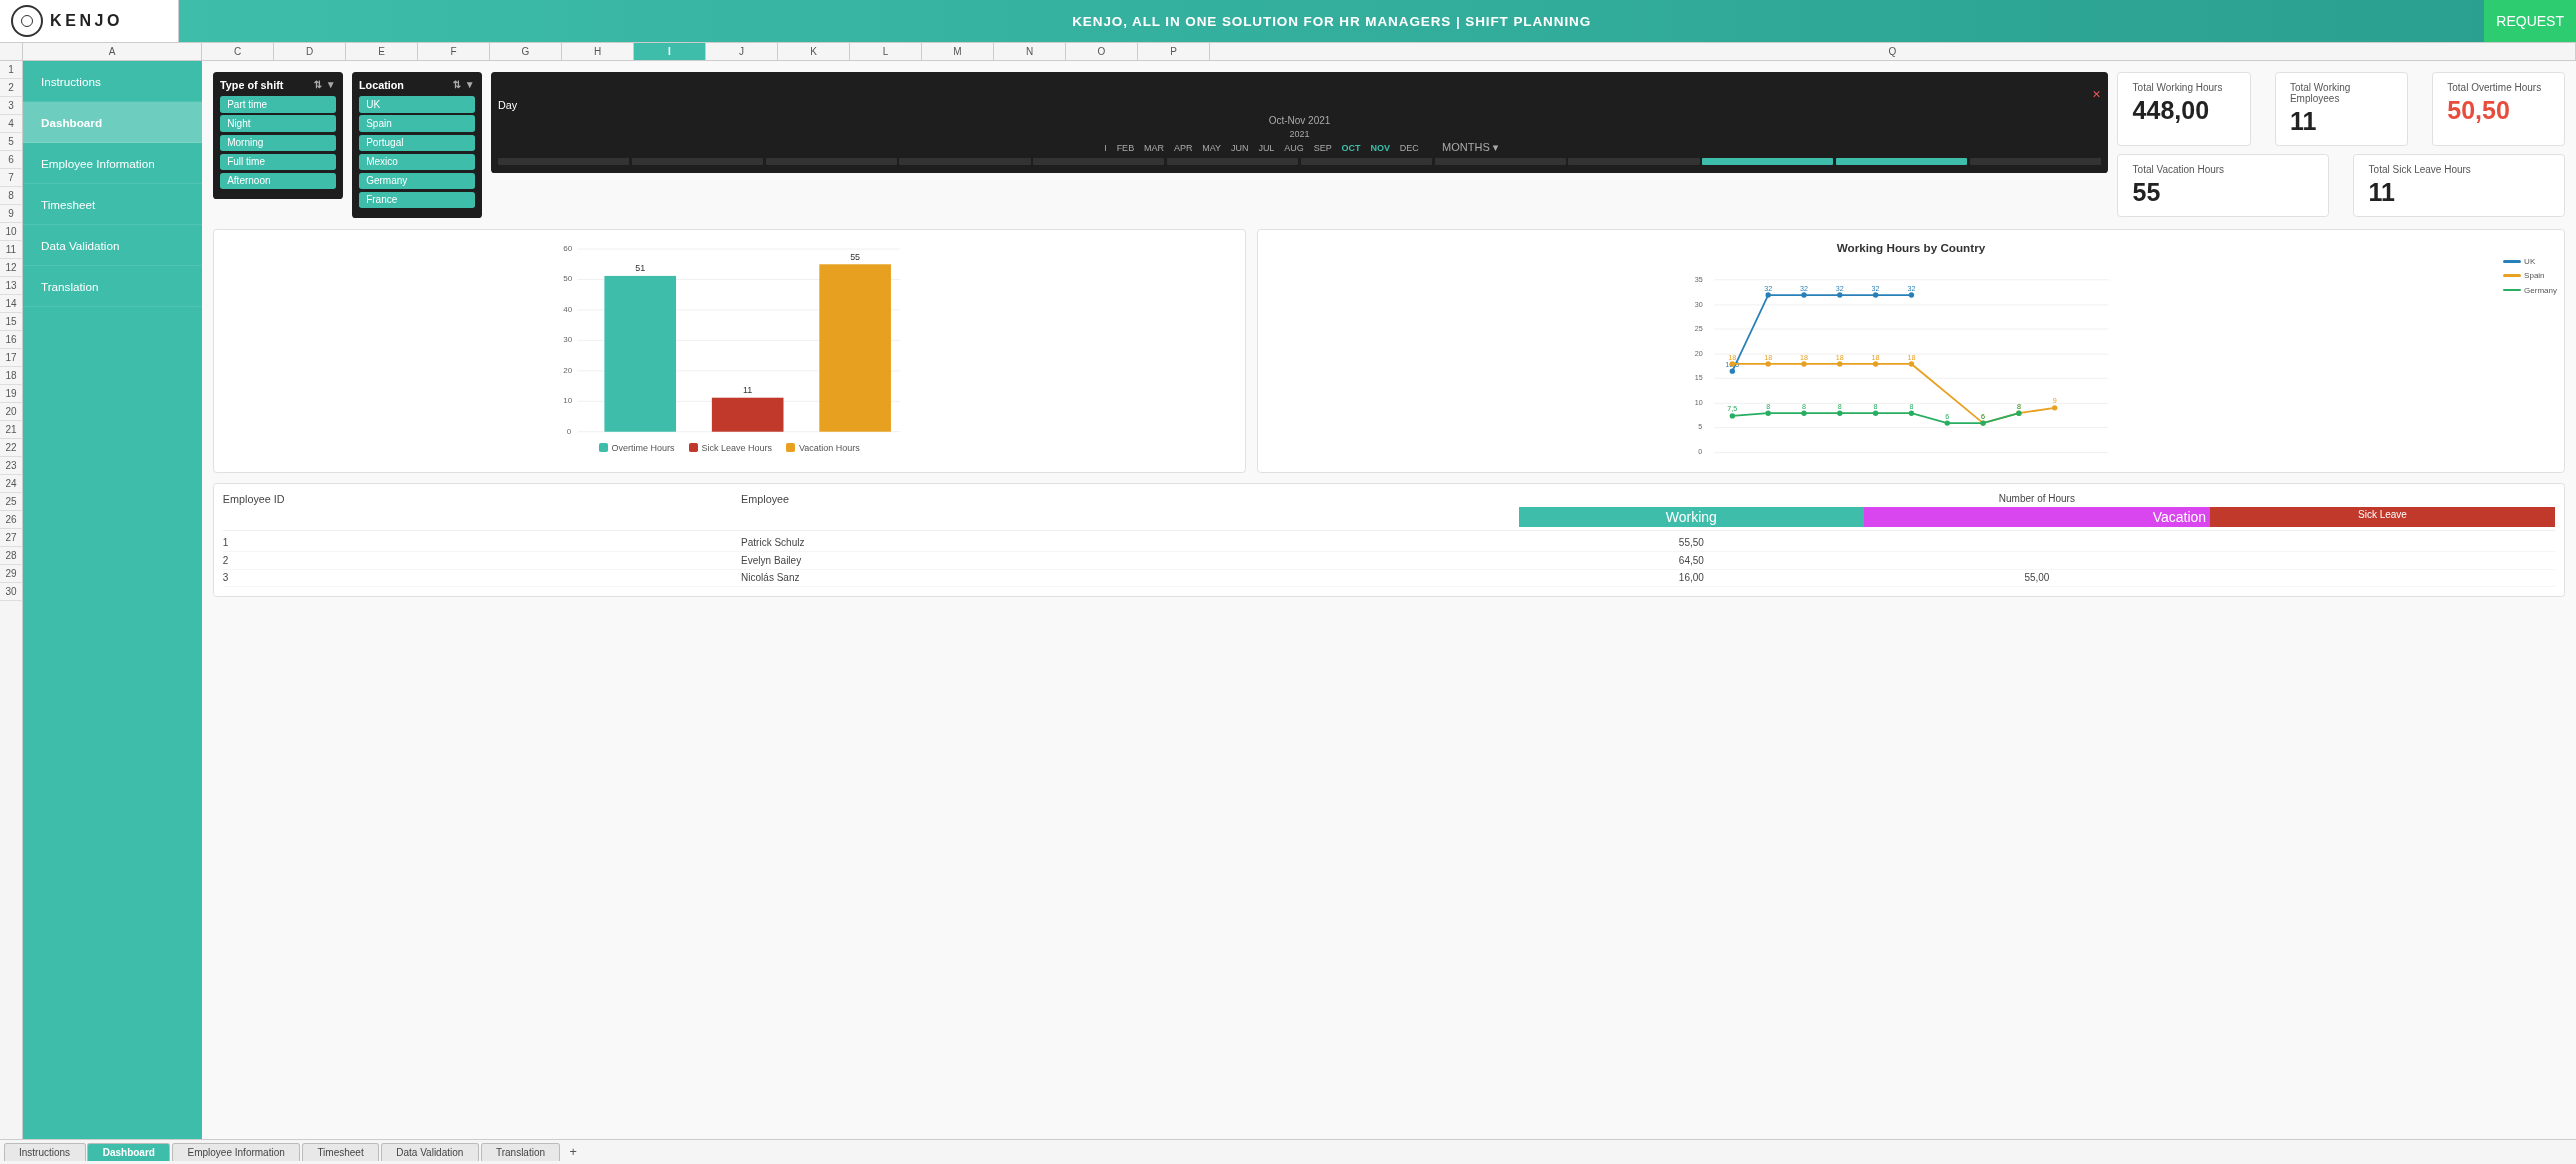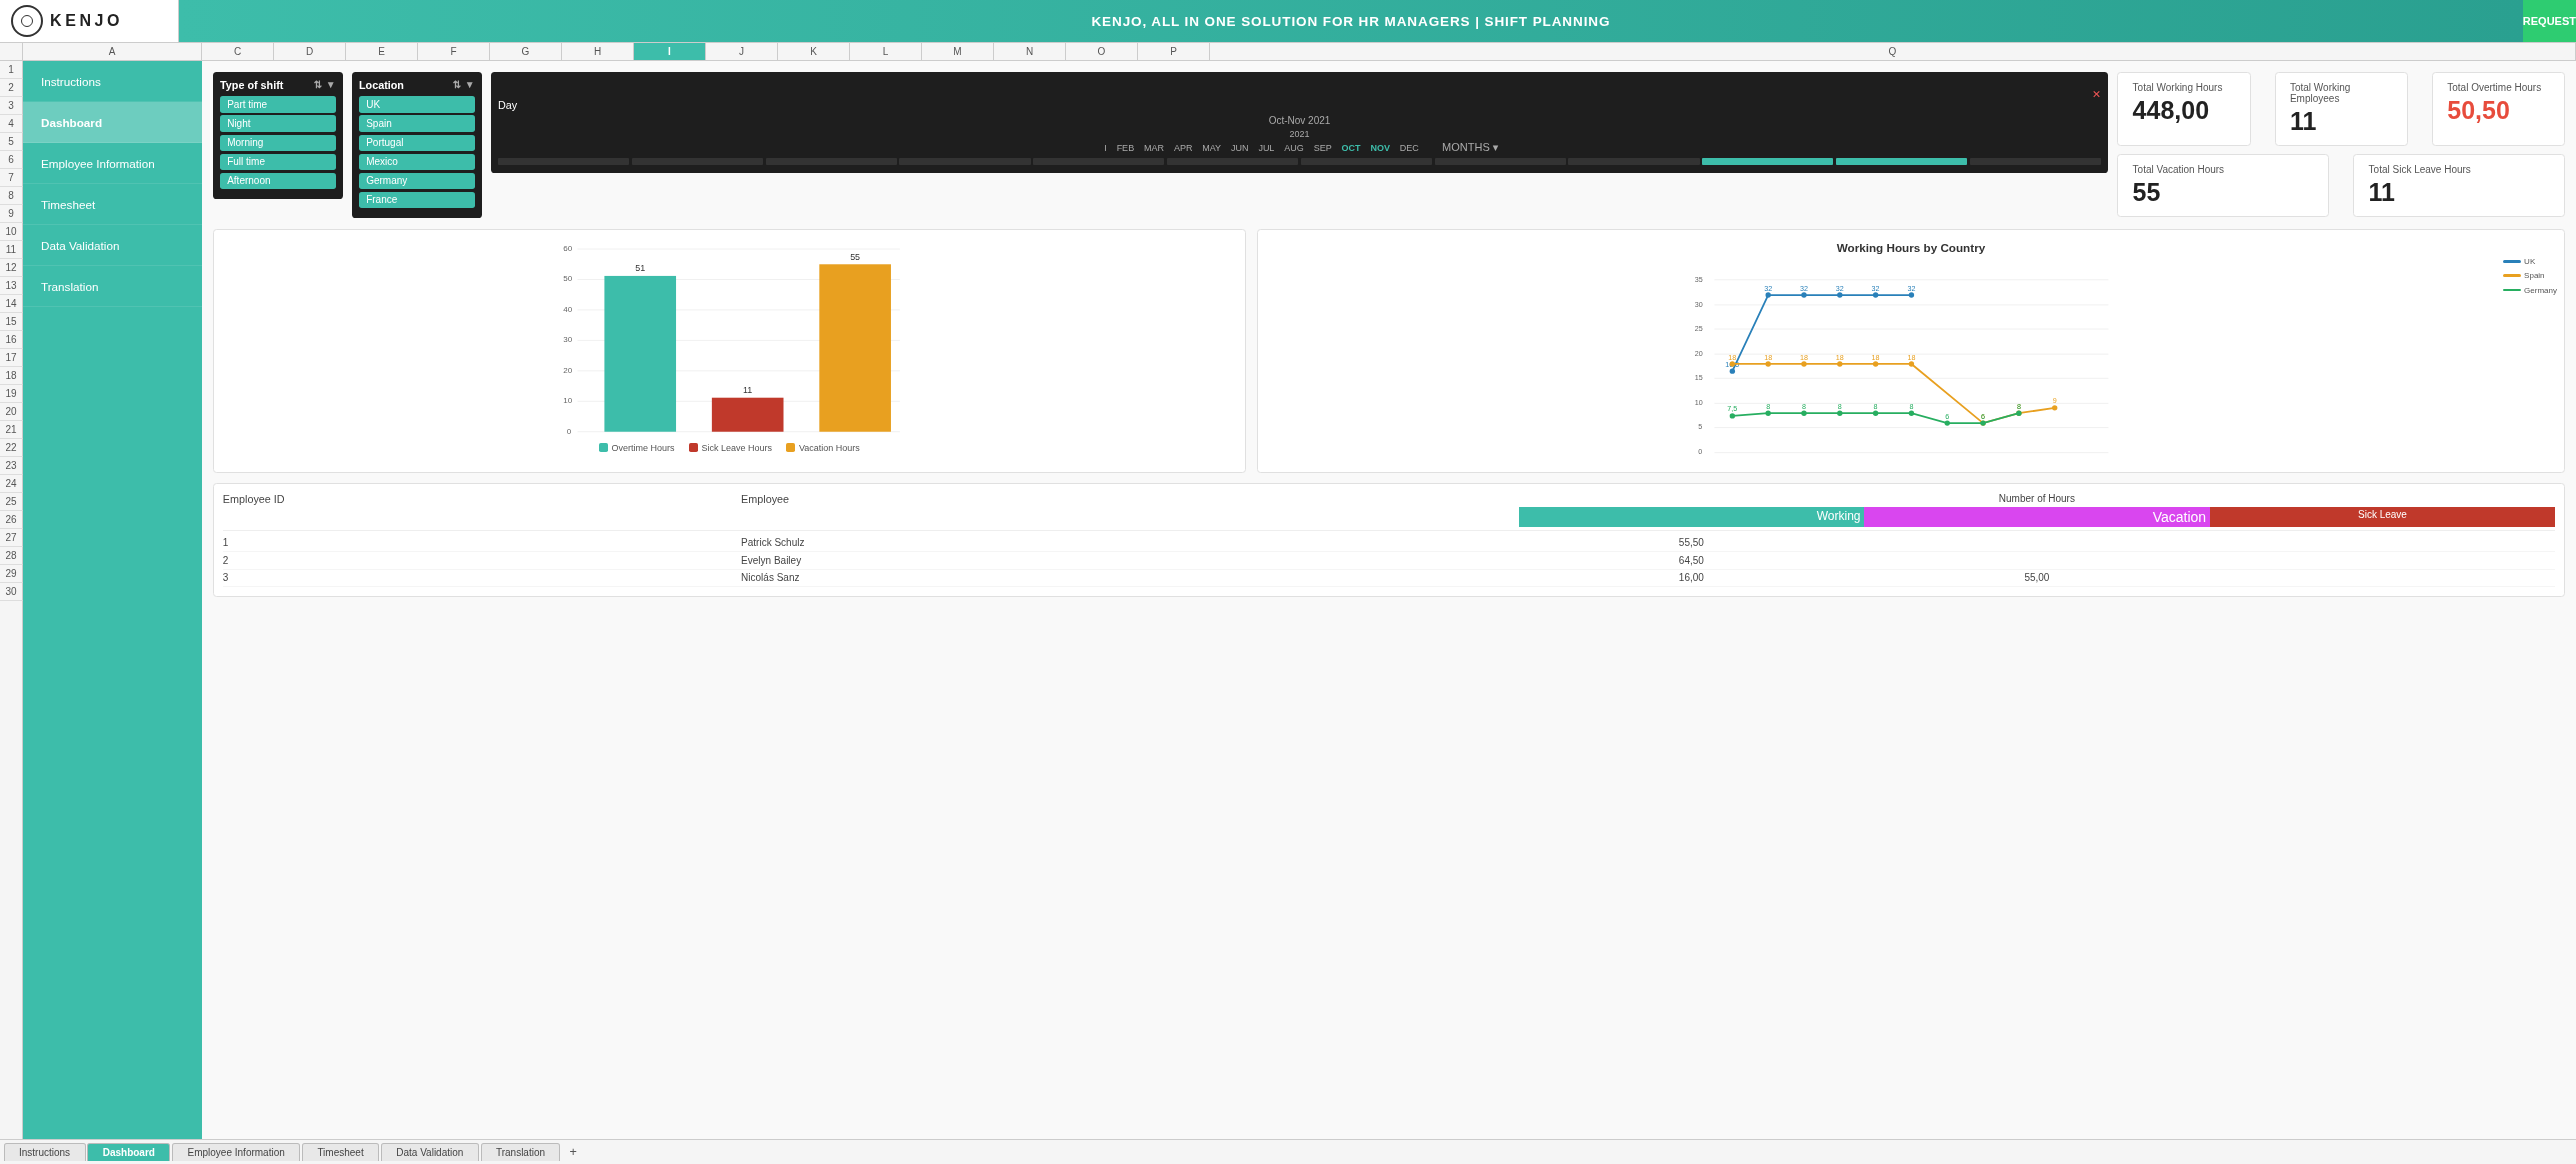--- a/index.html
+++ b/index.html
@@ -59,25 +59,25 @@
     }
     .header-title {
       color: #fff;
       font-weight: 700;
       font-size: 13.5px;
       letter-spacing: 0.9px;
     }
     .request-btn {
       background: #2ecc71;
       color: #fff;
-      font-weight: 700;
-      padding: 0 0;
+      font-weight: 400;
+      padding: 0 12px;
       height: 100%;
       display: flex; align-items: center;
-      font-size: 11px;
+      font-size: 14px;
       cursor: pointer;
       white-space: nowrap;
     }
 
     
     .col-headers-row {
       display: flex;
       height: 18px;
       background: #f5f5f5;
       border-bottom: 0.9px solid #ccc;
@@ -752,21 +752,21 @@
         </div>
 
         <div class="table-section">
 
           <div style="display:flex;font-size:10.8px;font-weight:400;color:#444;padding-bottom:3.6px;border-bottom:0.9px solid #eee;margin-bottom:3.6px;">
             <div style="flex:1;text-align:left;">Employee ID</div>
             <div style="flex:1.5;text-align:left;">Employee</div>
             <div style="flex:2;display:flex;flex-direction:column;align-items:center;">
               <div style="font-size:10px;margin-bottom:2.7px;">Number of Hours</div>
               <div style="display:flex;width:100%;">
-                <div style="flex:1;text-align:right;font-size:12px;color:#fff;background:#3dbdaa;padding:1.8px 3.6px;">Working</div>
+                <div style="flex:1;text-align:center;font-size:14px;color:#fff;background:#3dbdaa;padding:1.8px 3.6px;">Working</div>
                 <div style="flex:1;text-align:right;font-size:14px;color:#fff;background:#d946ef;padding:1.8px 3.6px;">Vacation</div>
                 <div style="flex:1;text-align:center;font-size:10px;color:#fff;background:#c0392b;padding:1.8px 3.6px;">Sick Leave</div>
               </div>
             </div>
           </div>
 
           <div class="table-data-row">
             <div style="flex:1;text-align:left;">1</div>
             <div style="flex:1.5;text-align:left;">Patrick Schulz</div>
             <div style="flex:2;display:flex;">

